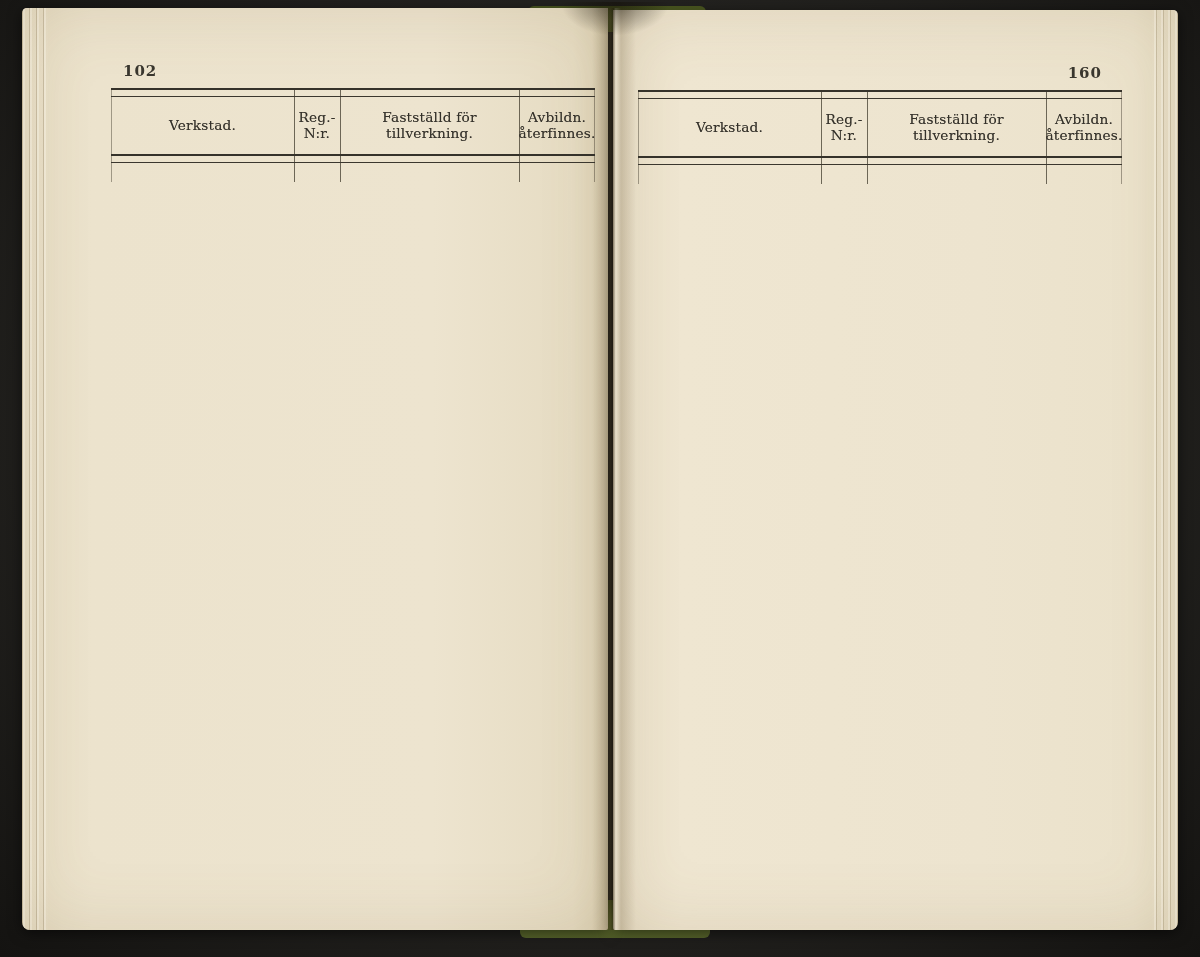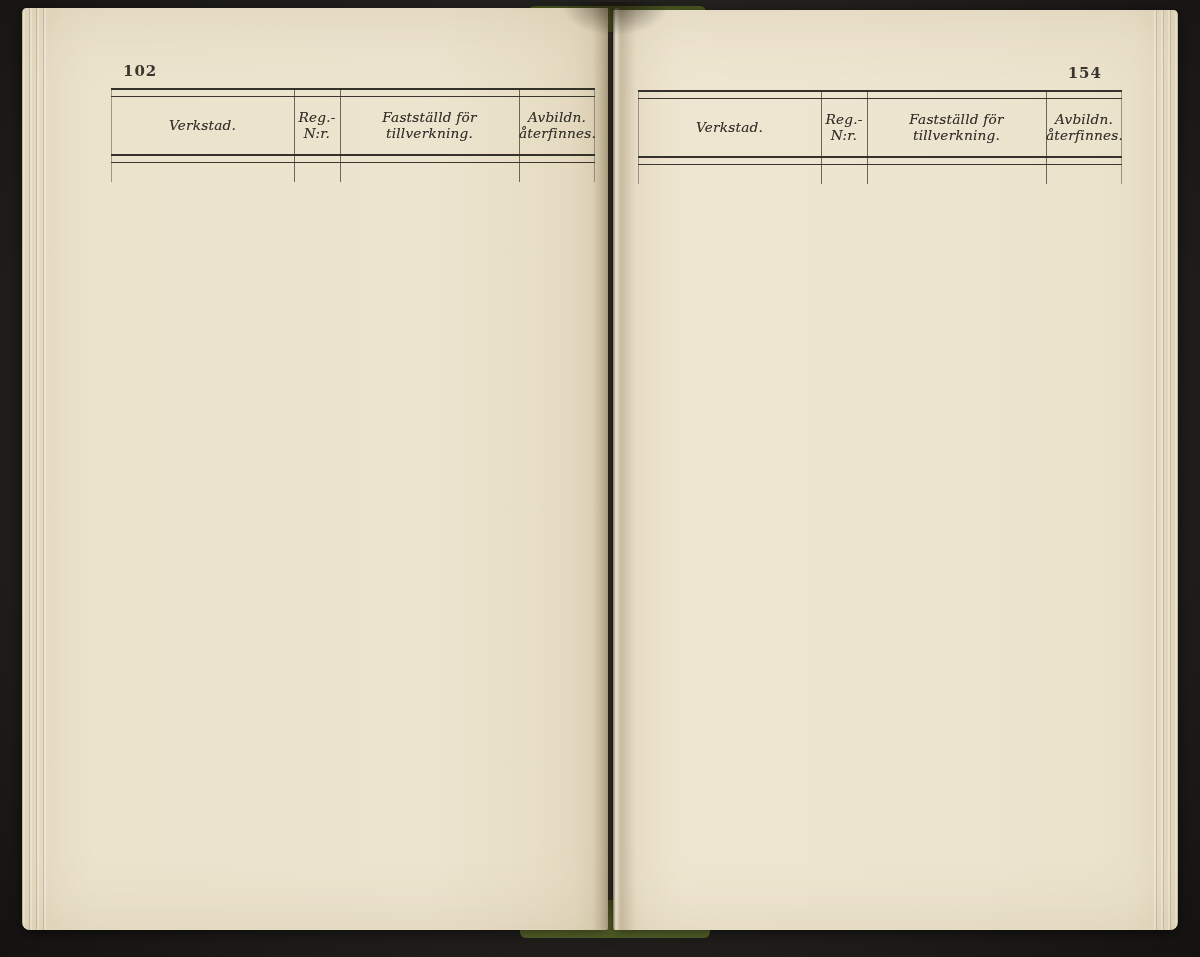--- a/index.html
+++ b/index.html
@@ -38,21 +38,21 @@
   
   .regtable{position:relative;width:484px;font-size:14.3px;line-height:20.8px;letter-spacing:.2px;
      text-shadow:0 0 .5px rgba(47,45,39,.45);}
   .page-left .regtable{margin:80px 0 0 89px;}
   .page-right .regtable{margin:80px 0 0 25px;}
   .vline{position:absolute;top:2px;bottom:0;width:1px;background:rgba(66,60,46,.75);z-index:1;}
   .vline.e{background:rgba(66,60,46,.45);}
   .rule{position:relative;z-index:3;height:6px;border-top:2.6px solid #35322a;border-bottom:1.4px solid #3b372e;}
   .thead{position:relative;z-index:2;display:grid;grid-template-columns:183px 46px 179px 76px;height:57px;
      font-size:13.7px;line-height:15.5px;color:#34312a;}
-  .thead .hc{display:flex;flex-direction:column;justify-content:center;text-align:center;font-style:italic;}
+  .thead .hc{display:flex;flex-direction:column;align-items:center;justify-content:center;text-align:center;}
   .tbody{position:relative;z-index:2;padding:9px 0 10px;}
   
   .ghost{position:absolute;left:0;right:0;top:74px;z-index:0;transform:scaleX(-1);
      opacity:.075;color:#5d6350;filter:blur(.5px);pointer-events:none;}
 </style>
 </head>
 <body>
 
 <div class="scan">
   <div class="spine top"></div>
@@ -85,21 +85,21 @@
             <span>återfinnes.</span>
           </div>
       </div>
       <div class="rule"></div>
       <div class="tbody"></div>
     </div>
   </div>
 
   <div class="page page-right">
     <div class="edge r"></div>
-    <div class="pageno">154</div>
+    <div class="pageno">160</div>
     <div class="regtable">
       <div class="ghost"></div>
       <div class="vline e" style="left:0"></div>
       <div class="vline" style="left:183px"></div>
       <div class="vline" style="left:229px"></div>
       <div class="vline" style="left:408px"></div>
       <div class="vline e" style="left:483px"></div>
       <div class="rule"></div>
       <div class="thead">
         <div class="hc">

